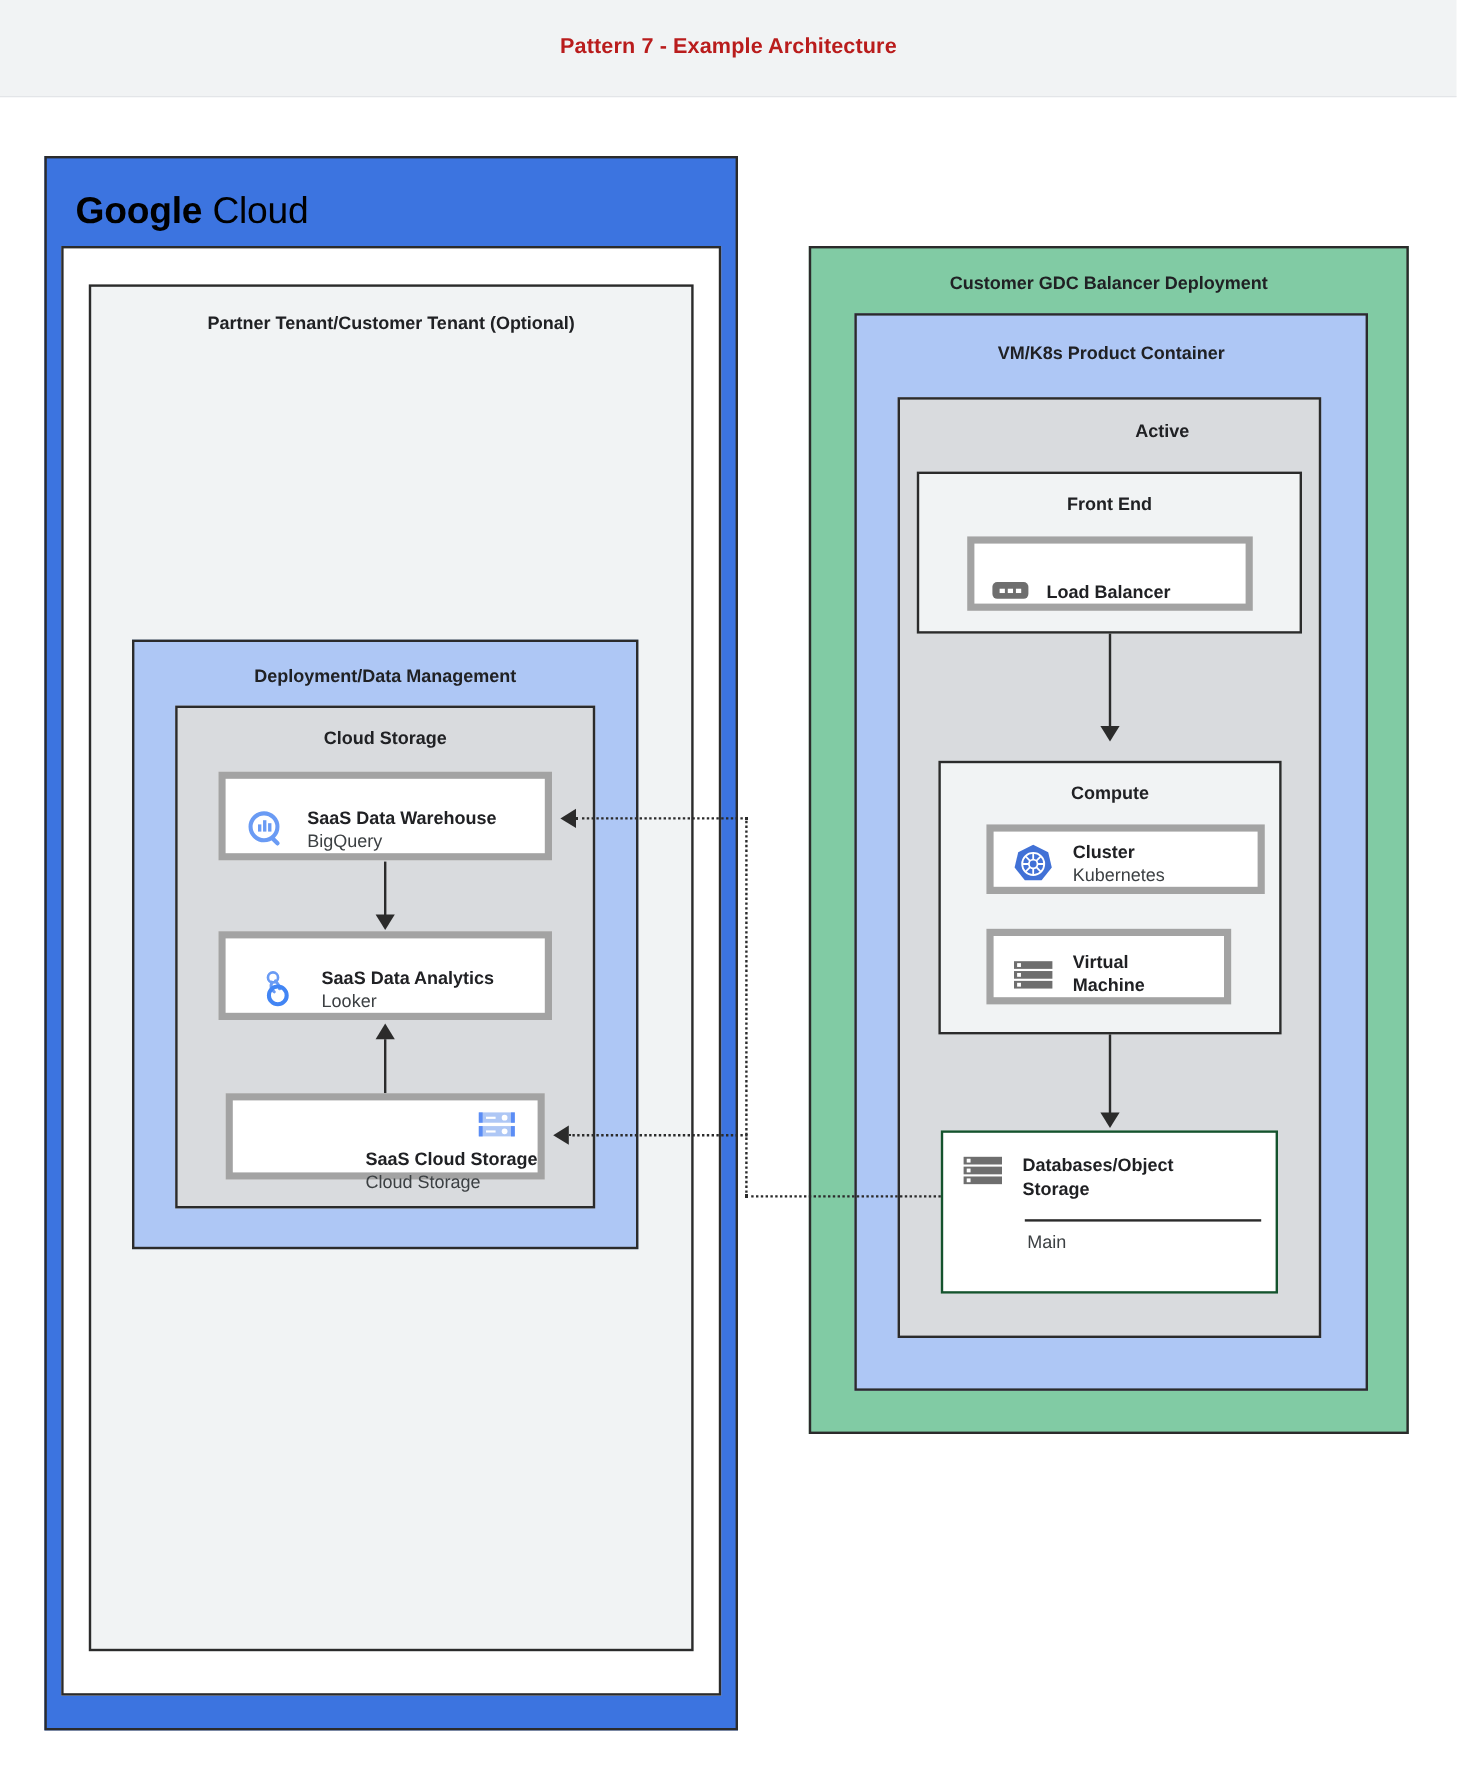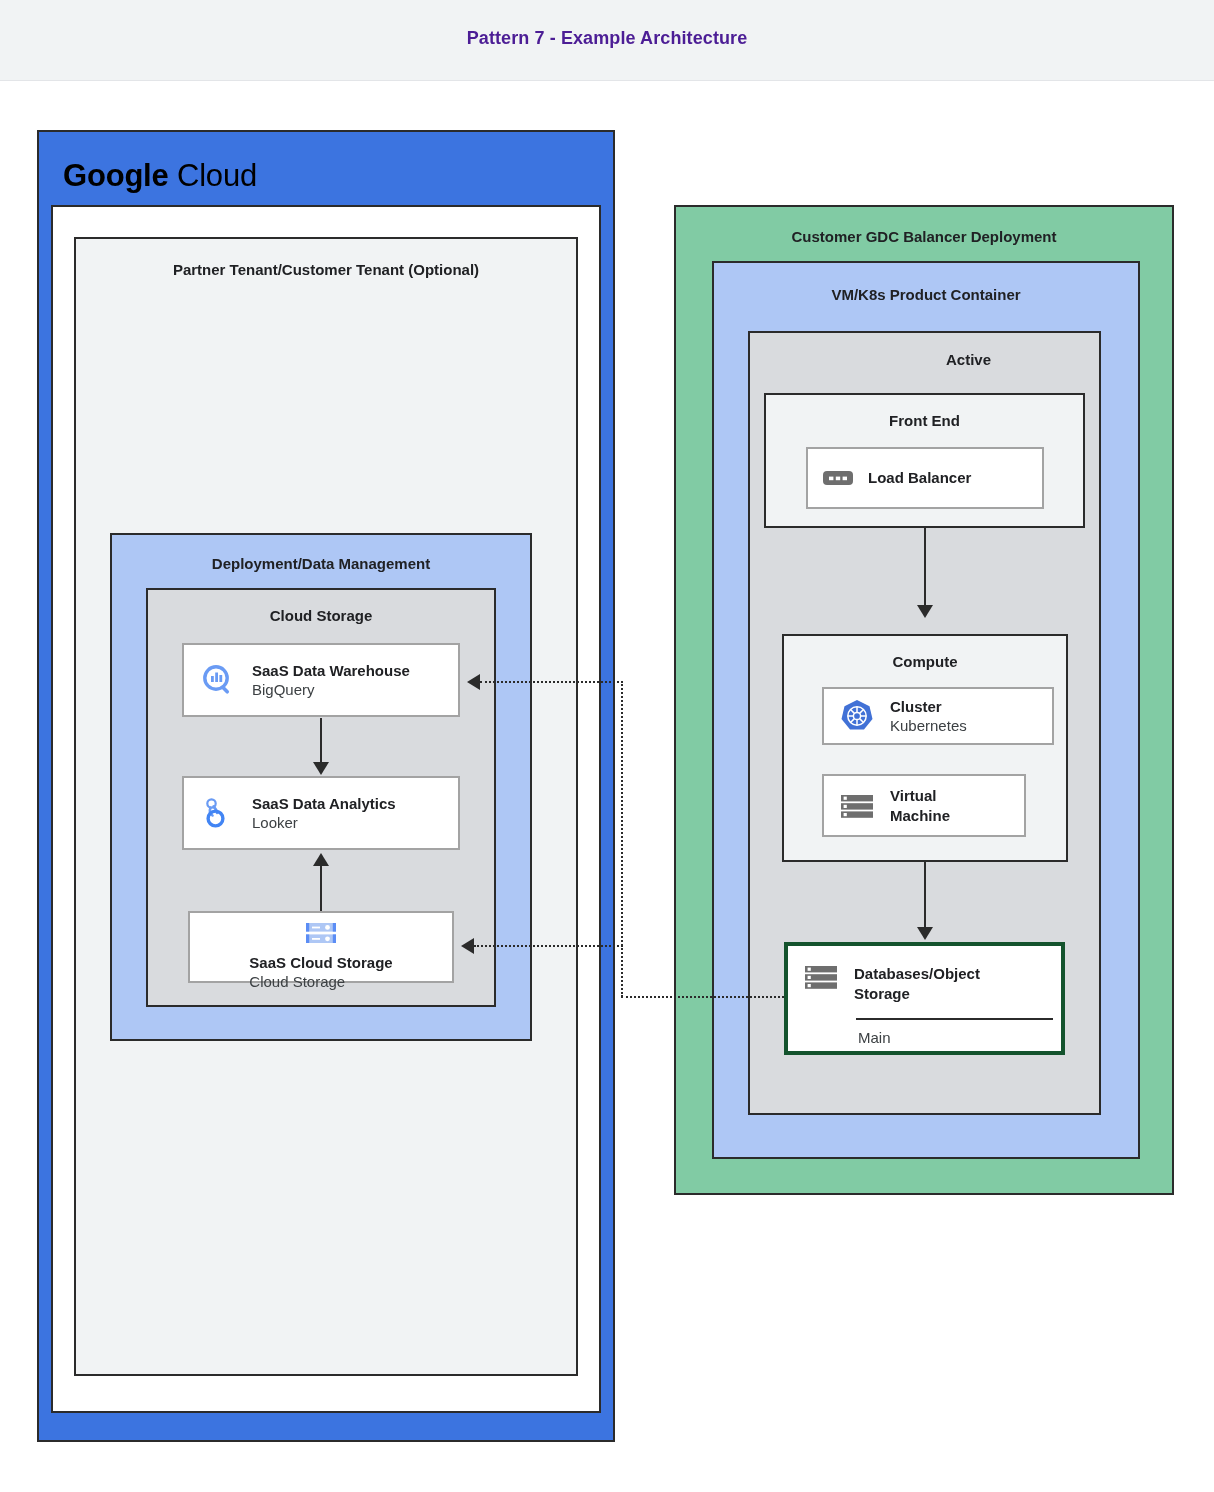--- a/index.html
+++ b/index.html
@@ -25,21 +25,21 @@
     border-bottom: 1px solid #e3e5e8;
     box-sizing: border-box;
   }
   .header-title {
     position: absolute;
     left: 0; top: 28px;
     width: 1214px;
     text-align: center;
     font-size: 18px;
     font-weight: bold;
-    color: #4c1d95;
+    color: #b91c1c;
     letter-spacing: .1px;
   }
 
   
   .box {
     position: absolute;
     box-sizing: border-box;
     border: 2px solid #2b2b2b;
   }
   .box-title {
@@ -69,32 +69,32 @@
   #reporting-box   { left: 110px; top: 533px; width: 422px; height: 508px; background: #aec7f5; }
   #reporting-title { top: 20px; }
 
   #cloudstorage-box   { left: 146px; top: 588px; width: 350px; height: 419px; background: #d9dbde; }
   #cloudstorage-title { top: 17px; }
 
   
   .svc {
     position: absolute;
     box-sizing: border-box;
-    border: 2px solid #a3a3a3;
+    border: 6px solid #a3a3a3;
     background: #ffffff;
     display: flex;
-    align-items: center;
+    align-items: flex-end;
   }
   .svc .ic { flex: 0 0 auto; margin-left: 14px; margin-right: 14px; display:flex; align-items:center; }
   .svc .tx { flex: 1 1 auto; }
   .svc .t1 { font-size: 15px; font-weight: bold; color: #202124; line-height: 1.28; }
   .svc .t2 { font-size: 15px; font-weight: normal; color: #3c4043; line-height: 1.28; }
 
   #svc-bq      { left: 182px; top: 643px; width: 278px; height: 74px; }
-  #svc-looker  { left: 182px; top: 776px; width: 278px; height: 74px; }
+  #svc-looker  { left: 182px; top: 776px; width: 278px; height: 74px; padding-left: 12px; }
   #svc-gcs     { left: 188px; top: 911px; width: 266px; height: 72px; flex-direction: column; }
 
   
   #gdc-zone   { left: 674px; top: 205px; width: 500px; height: 990px; background: #81cba4; }
   #gdc-title  { top: 21px; }
 
   #vmk8s-box   { left: 712px; top: 261px; width: 428px; height: 898px; background: #aec7f5; }
   #vmk8s-title { top: 23px; }
 
   #active-box   { left: 748px; top: 331px; width: 353px; height: 784px; background: #d9dbde; }
@@ -104,22 +104,22 @@
   #frontend-title { top: 17px; }
 
   #compute-box   { left: 782px; top: 634px; width: 286px; height: 228px; background: #f1f3f4; }
   #compute-title { top: 17px; }
 
   #svc-lb      { left: 806px; top: 447px; width: 238px; height: 62px; }
   #svc-cluster { left: 822px; top: 687px; width: 232px; height: 58px; }
   #svc-vm      { left: 822px; top: 774px; width: 204px; height: 63px; }
 
   #db-box {
-    left: 784px; top: 942px; width: 281px; height: 113px;
-    background: #ffffff; border: 4px solid #14532d;
+    left: 784px; top: 942px; width: 281px; height: 136px;
+    background: #ffffff; border: 2px solid #14532d;
     position: absolute; box-sizing: border-box;
   }
   #db-head { position:absolute; left:0; top: 18px; width:100%; display:flex; align-items:flex-start; }
   #db-head .ic { flex:0 0 auto; margin-left: 14px; margin-right: 14px; }
   #db-head .t1 { font-size: 15px; font-weight: bold; color:#202124; line-height: 1.3; }
   #db-divider { position:absolute; left: 68px; top: 72px; width: 197px; height: 0; border-top: 2px solid #2b2b2b; }
   #db-main { position:absolute; left: 70px; top: 83px; font-size: 15px; color:#3c4043; }
 
   
   .vline { position: absolute; border-left: 2px solid #2b2b2b; }

